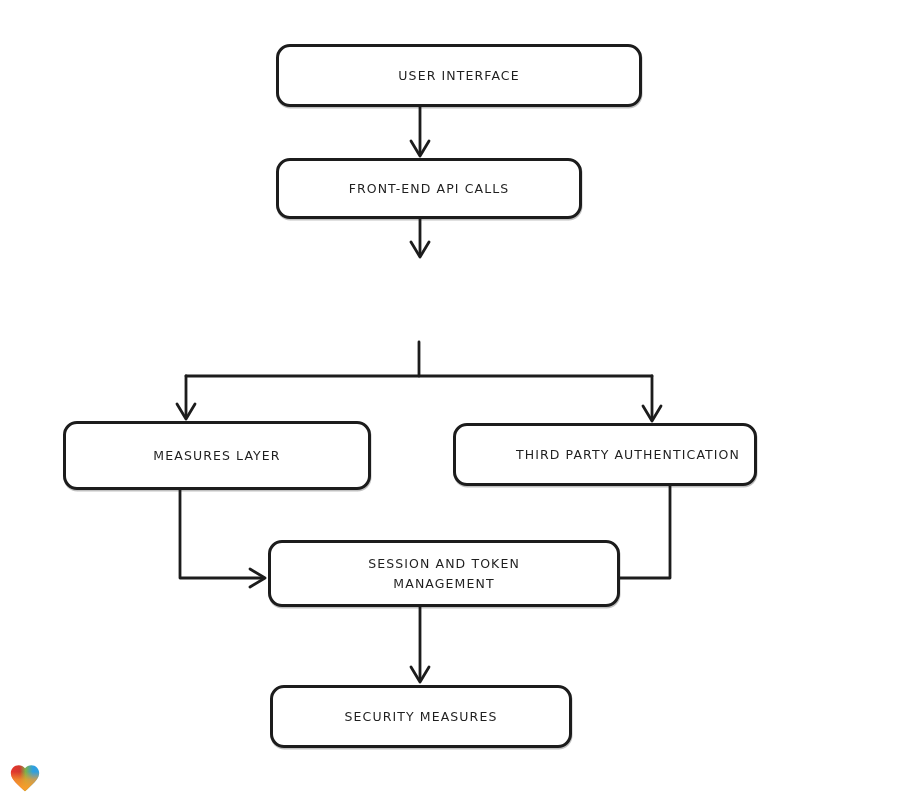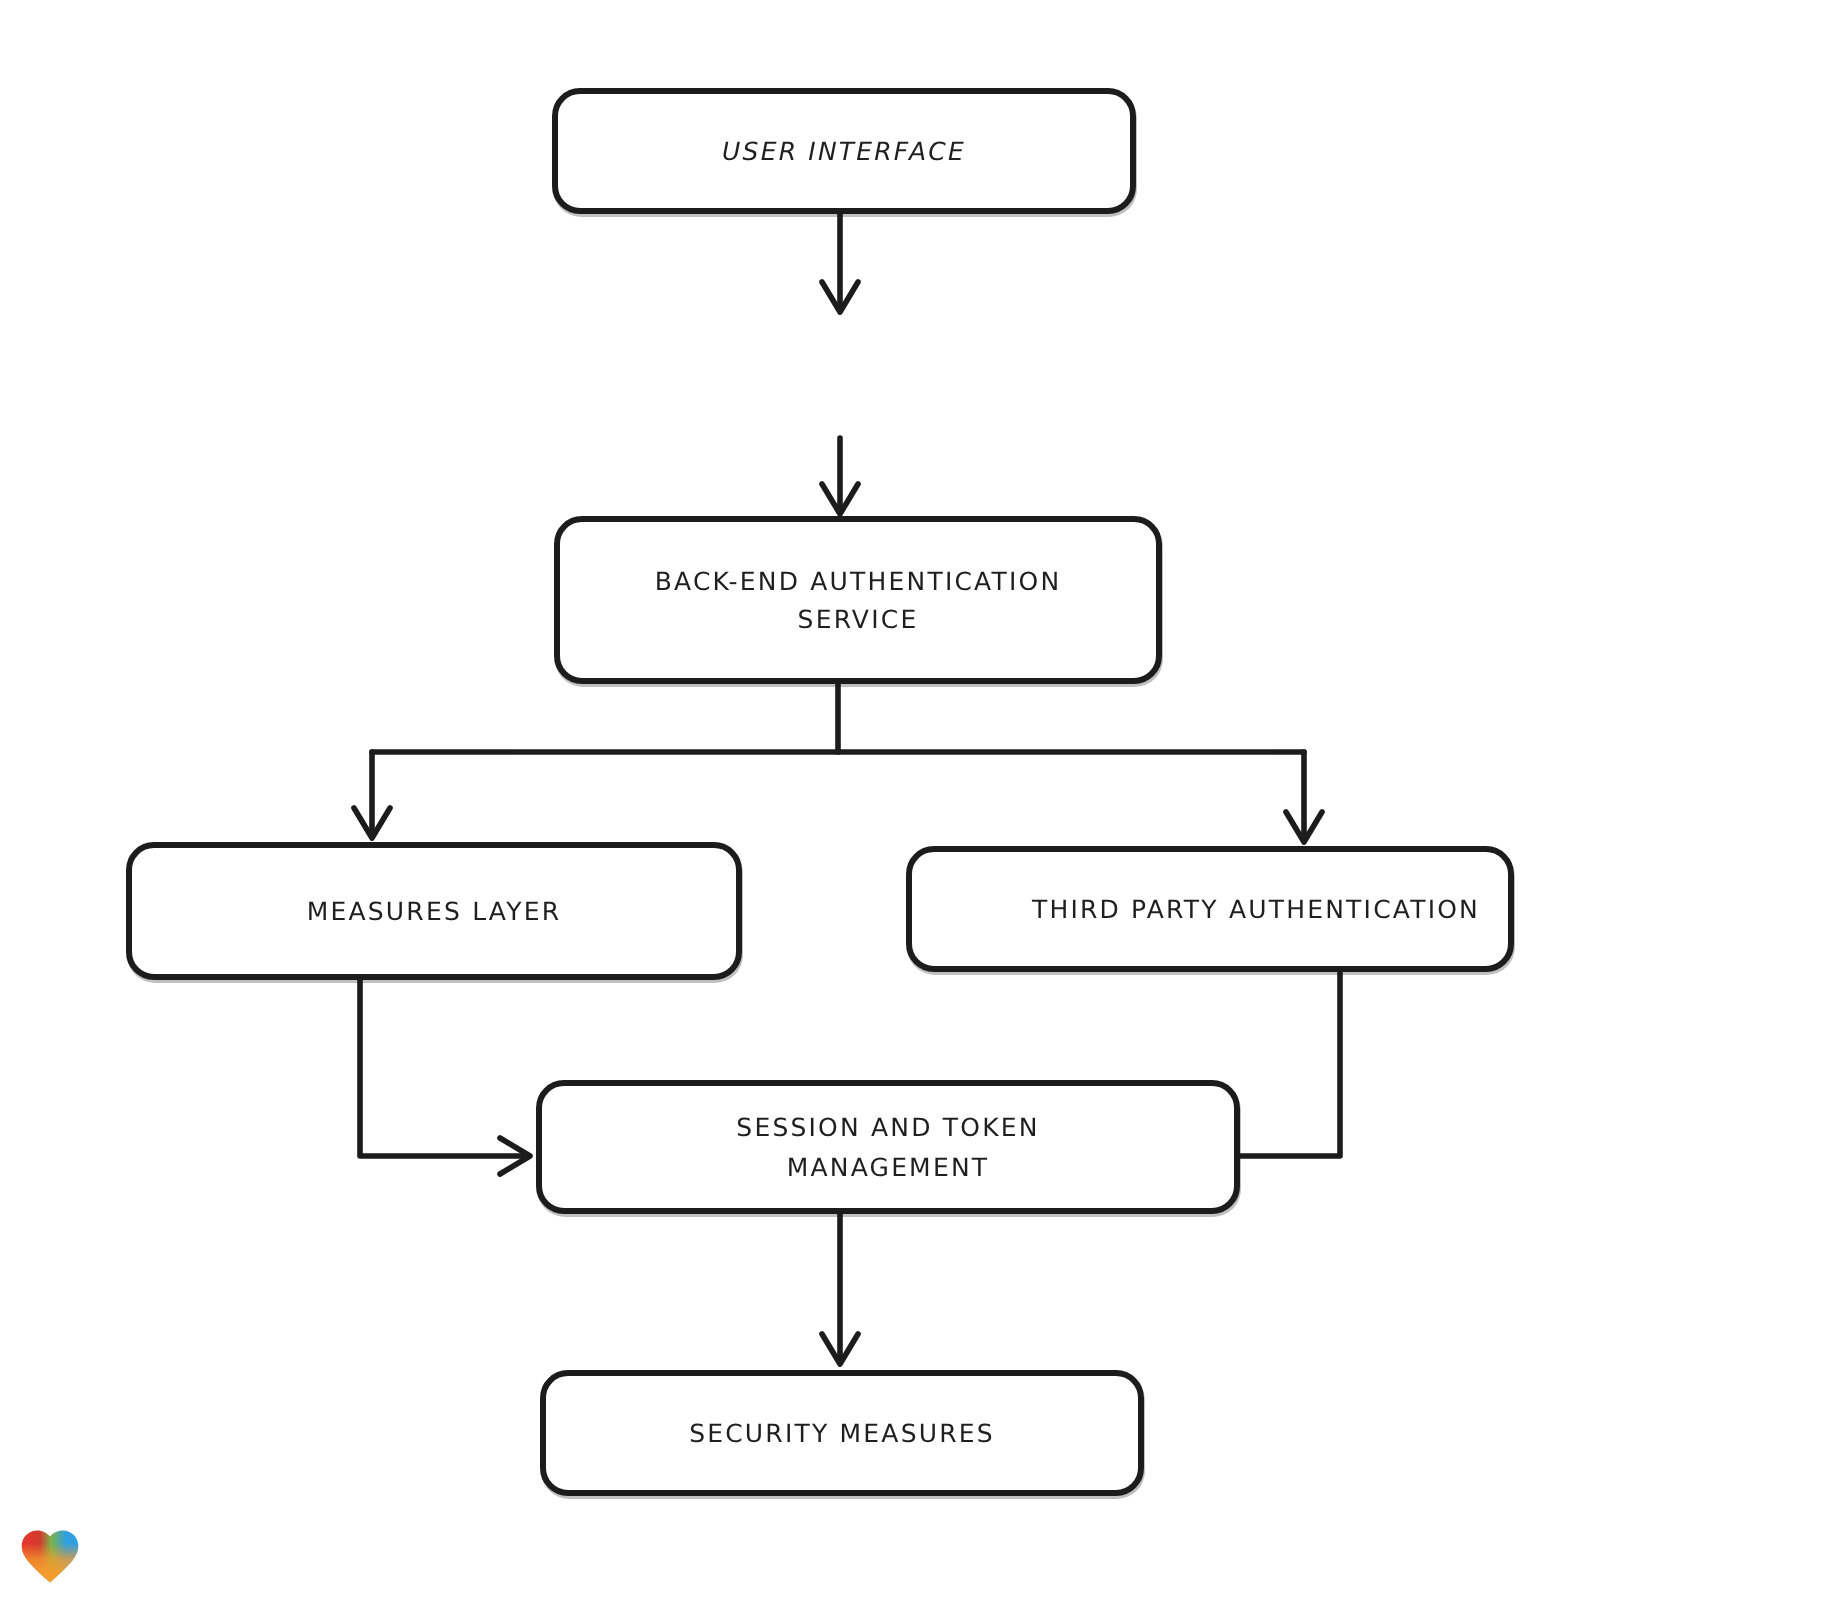--- a/index.html
+++ b/index.html
@@ -86,28 +86,28 @@
       <path d="M670 486 L670 578 L578 578"></path>
       <polyline points="590,569 575,578 590,587"></polyline>
     </g>
 
     <g>
       <path d="M420 607 L420 679"></path>
       <polyline points="411,667 420,682 429,667"></polyline>
     </g>
   </svg>
 
-  <div class="node" style="left:276px; top:44px;  width:292px; height:63px;font-style:italic;">
+  <div class="node" style="left:276px; top:44px;  width:366px; height:63px;">
     <span class="label">USER INTERFACE</span>
   </div>
 
+  <div class="node" style="left:276px; top:158px; width:306px; height:61px;">
+    <span class="label">FRONT-END API CALLS</span>
+  </div>
 
-  <div class="node" style="left:277px; top:258px; width:304px; height:84px;">
-    <span class="label wrap-narrow">BACK-END AUTHENTICATION SERVICE</span>
-  </div>
 
   <div class="node" style="left:63px;  top:421px; width:308px; height:69px;">
     <span class="label">MEASURES LAYER</span>
   </div>
 
   <div class="node" style="left:453px; top:423px; width:304px; height:63px;justify-content:flex-end;">
     <span class="label">THIRD PARTY AUTHENTICATION</span>
   </div>
 
   <div class="node" style="left:268px; top:540px; width:352px; height:67px;">

